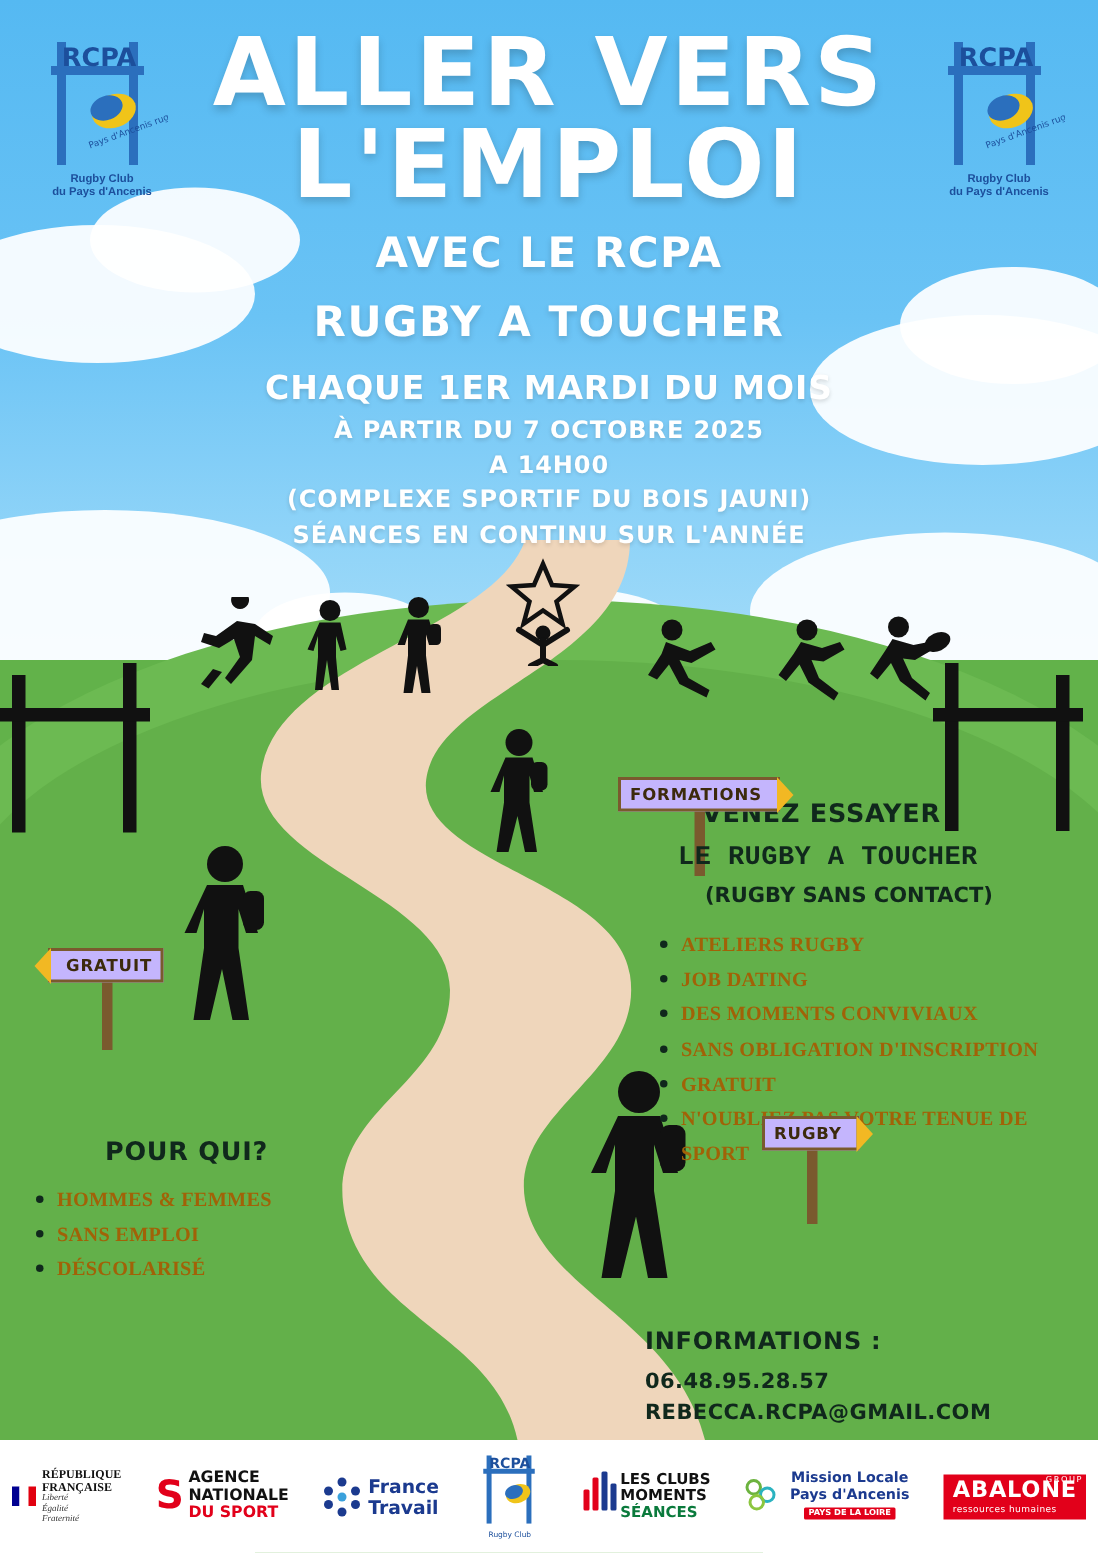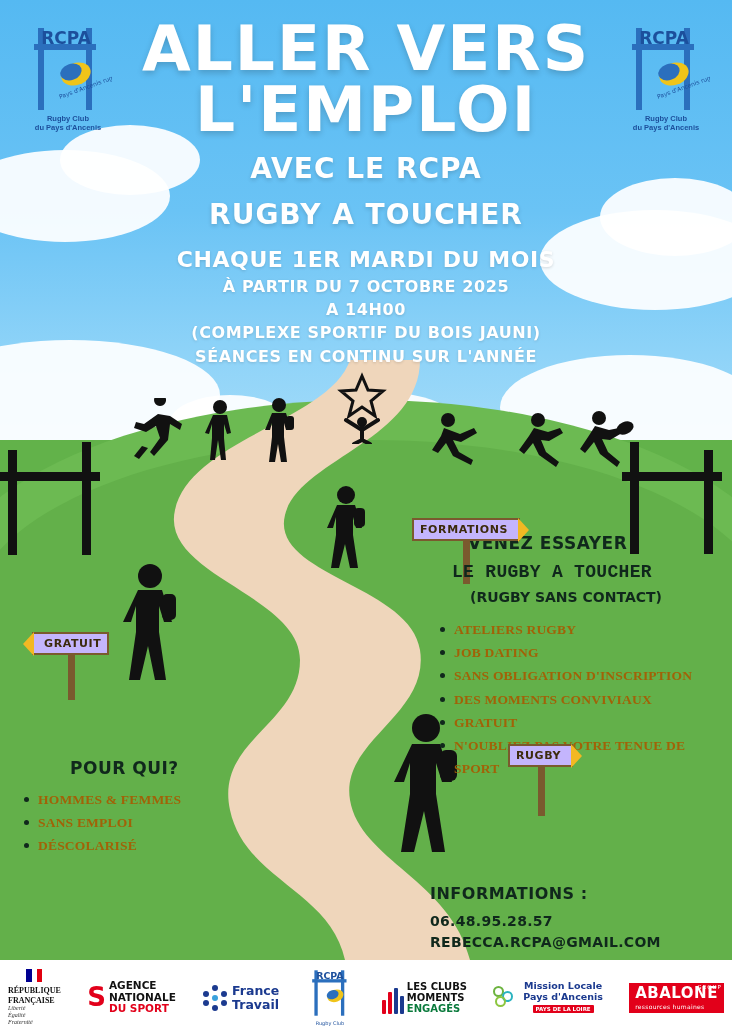--- a/index.html
+++ b/index.html
@@ -153,34 +153,34 @@
     border-left: none; border-right: 11px solid #f2b823;
   }
 
   
   .footer {
     position: absolute; left: 0; bottom: 0; width: 732px; height: 75px;
     background: #ffffff; display: flex; align-items: center; justify-content: space-between;
     padding: 0 8px;
   }
   .logo-cell { display: flex; align-items: center; justify-content: center; }
-  .fr-logo { display: flex; align-items: center; gap: 4px; flex-direction: column; }
+  .fr-logo { display: flex; align-items: center; gap: 4px; }
   .fr-flag { width: 16px; height: 13px; display: flex; }
   .fr-flag i { display: block; width: 33.33%; height: 100%; }
   .fr-txt { font-family: "Liberation Serif", serif; font-size: 8px; font-weight: bold; line-height: 1.15; color: #111; }
   .fr-txt .motto { font-weight: normal; font-style: italic; font-size: 6px; color: #333; }
   .ands { display: flex; align-items: center; gap: 3px; }
   .ands .s { color: #e2001a; font-size: 26px; font-weight: 900; font-family: "DejaVu Sans", sans-serif; line-height: .8; }
   .ands .t { font-family: "DejaVu Sans", sans-serif; font-weight: 900; font-size: 10.5px; line-height: 1.1; color: #111; }
   .ands .t b { color: #e2001a; }
   .ft { display: flex; align-items: center; gap: 4px; }
   .ft .dots { width: 26px; height: 26px; position: relative; }
   .ft .dots i { position: absolute; width: 6px; height: 6px; border-radius: 50%; background: #1b3a8f; }
   .ft .txt { font-family: "DejaVu Sans", sans-serif; font-weight: 700; font-size: 12.5px; color: #1b3a8f; line-height: 1.05; }
-  .clubs { display: flex; align-items: flex-end; gap: 3px; }
+  .clubs { display: flex; align-items: flex-start; gap: 3px; }
   .clubs .bars { display: flex; align-items: flex-end; gap: 2px; height: 26px; }
   .clubs .bars i { width: 4px; background: #e2001a; border-radius: 1px; }
   .clubs .txt { font-family: "DejaVu Sans", sans-serif; font-weight: 900; font-size: 10px; line-height: 1.12; color: #111; }
   .clubs .txt .g { color: #0a7a3c; }
   .ml { display: flex; align-items: center; gap: 4px; }
   .ml .rings { width: 26px; height: 22px; position: relative; }
   .ml .rings i { position: absolute; width: 11px; height: 11px; border-radius: 50%; border: 2.5px solid #6cb33f; }
   .ml .txt { font-family: "DejaVu Sans", sans-serif; font-weight: 700; font-size: 9.5px; color: #1b3a8f; line-height: 1.15; text-align: center; }
   .ml .badge { display: inline-block; background: #e2001a; color: #fff; font-size: 5.5px; padding: 1px 3px; border-radius: 1px; font-weight: 700; }
   .abalone { background: #e2001a; color: #fff; padding: 3px 6px; text-align: left; }
@@ -336,22 +336,22 @@
     <div class="plate">RUGBY</div>
   </div>
 
   <div class="right-block">
     <div class="rb-h1">VENEZ ESSAYER</div>
     <div class="rb-h2">LE RUGBY A TOUCHER</div>
     <div class="rb-h3">(RUGBY SANS CONTACT)</div>
     <ul class="bullets">
       <li>ATELIERS RUGBY</li>
       <li>JOB DATING</li>
+      <li>DES MOMENTS CONVIVIAUX</li>
       <li>SANS OBLIGATION D'INSCRIPTION</li>
-      <li>DES MOMENTS CONVIVIAUX</li>
       <li>GRATUIT</li>
       <li>N'OUBLIEZ PAS VOTRE TENUE DE SPORT</li>
     </ul>
   </div>
 
   <div class="left-block">
     <div class="lb-h">POUR QUI?</div>
     <ul class="bullets">
       <li>HOMMES &amp; FEMMES</li>
       <li>SANS EMPLOI</li>
@@ -429,21 +429,21 @@
       <div class="clubs">
         <div class="bars">
           <i style="height:14px"></i>
             <i style="height:22px"></i>
             <i style="height:26px;background:#1b3a8f"></i>
             <i style="height:18px;background:#1b3a8f"></i>
         </div>
         <div class="txt">
           <div>LES CLUBS</div>
           <div>MOMENTS</div>
-          <div class="g">ENGAGÉS</div>
+          <div class="g">SÉANCES</div>
         </div>
       </div>
     </div>
 
     <div class="logo-cell">
       <div class="ml">
         <div class="rings">
           <i style="left:0;top:0;"></i>
             <i style="left:9px;top:5px;border-color:#2bb3c0;"></i>
             <i style="left:2px;top:10px;border-color:#8cc63f;"></i>

